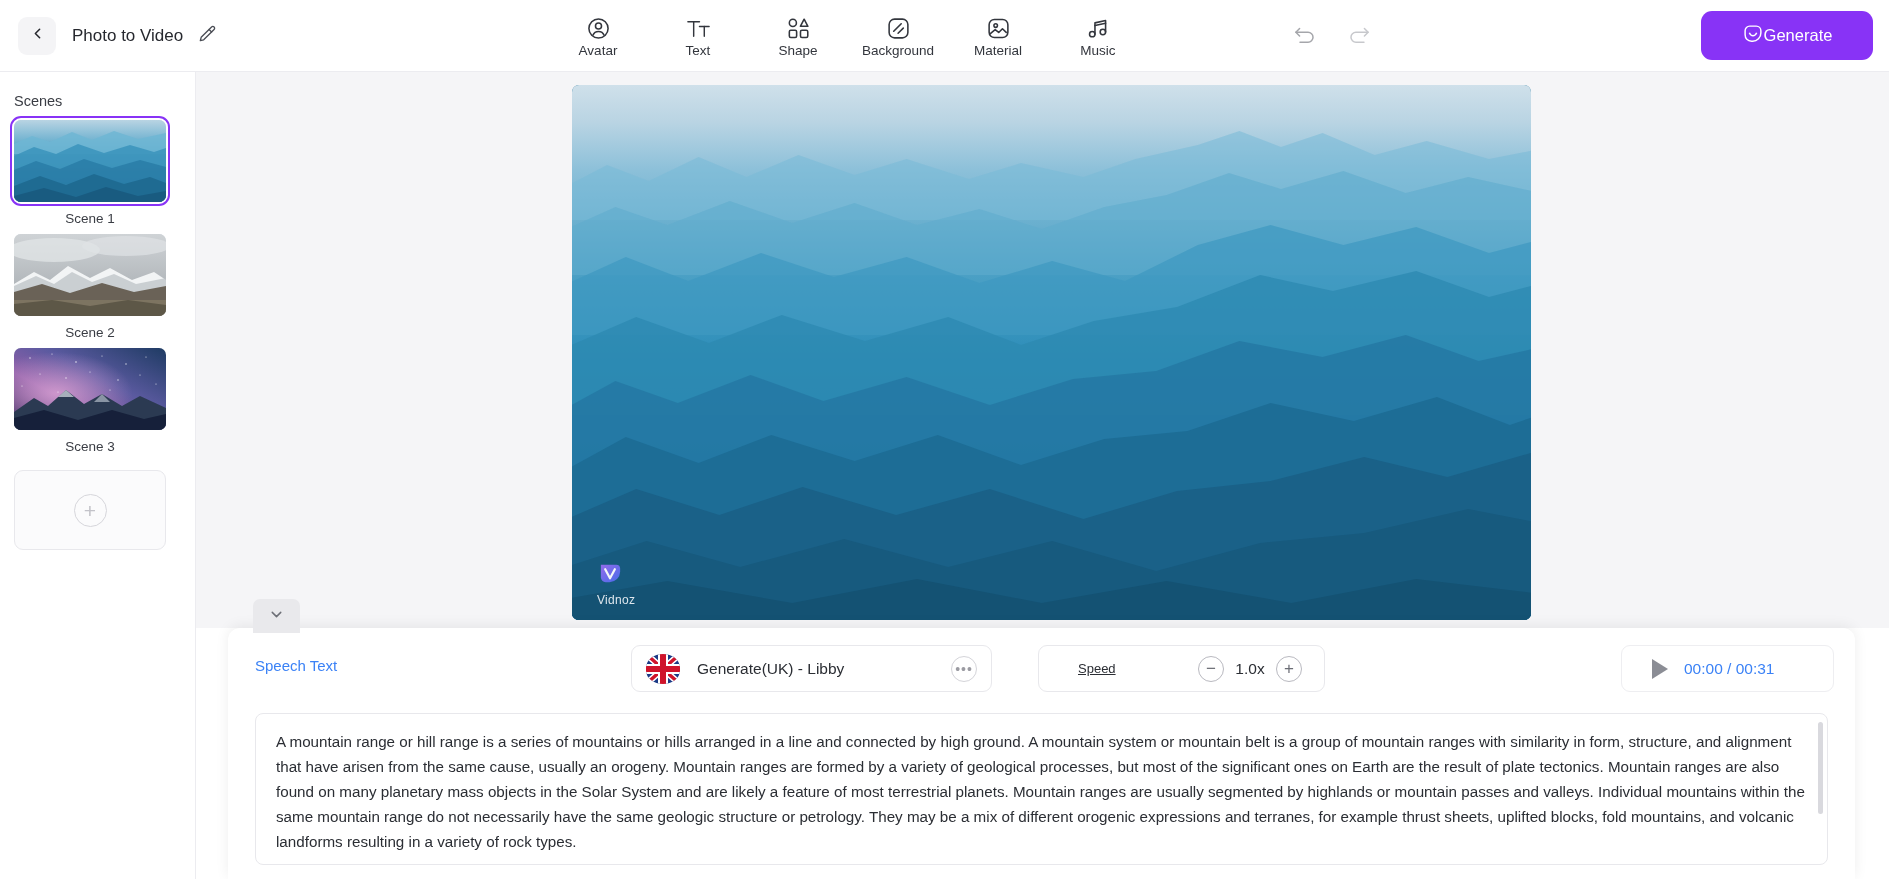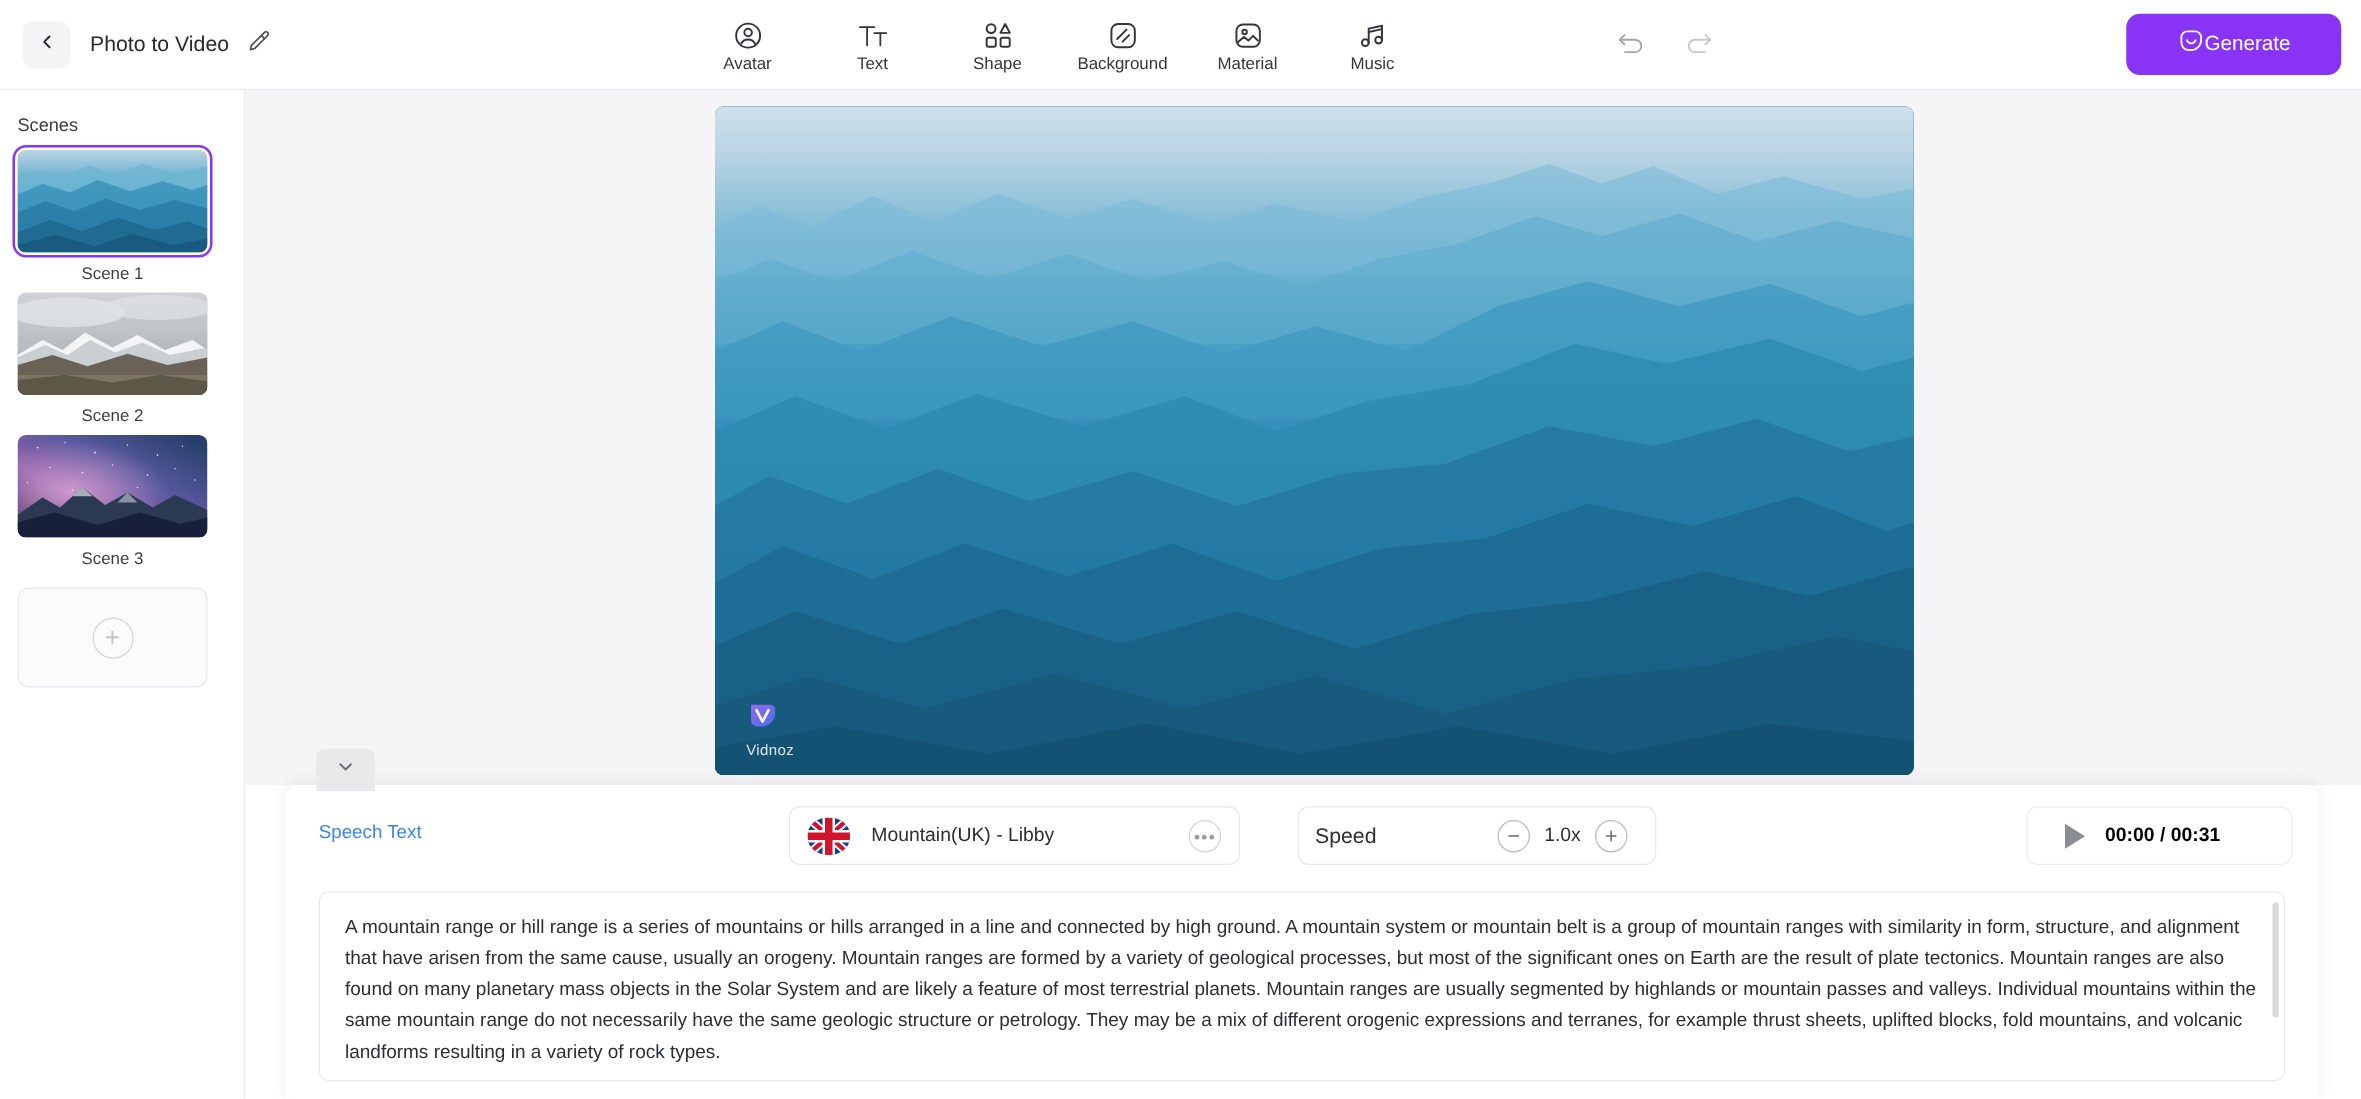--- a/index.html
+++ b/index.html
@@ -139,39 +139,39 @@
     position: absolute; right: 14px; width: 26px; height: 26px; border-radius: 50%;
     border: 1.3px solid #d4d4d9; display: flex; align-items: center; justify-content: center;
     color: #9b9ba2; font-size: 14px; letter-spacing: 1px; cursor: pointer;
   }
 
   .speed-pill {
     position: absolute; left: 810px; top: 17px; width: 287px; height: 47px;
     border: 1px solid #e8e8ec; border-radius: 9px; background:#fff;
     display: flex; align-items: center;
   }
-  .speed-label { margin-left: 13px; font-size: 17px; color: #2b2e34; }
+  .speed-label { margin-left: 39px; font-size: 13px; color: #2b2e34; text-decoration: underline; }
   .step {
     width: 26px; height: 26px; border-radius: 50%; border: 1.4px solid #b9b9c0;
     display: flex; align-items: center; justify-content: center;
     color: #6b6d75; font-size: 17px; line-height: 1; cursor: pointer; flex: 0 0 auto;
   }
   .speed-val { font-size: 15.5px; color: #2b2e34; width: 52px; text-align: center; }
 
   .time-pill {
     position: absolute; left: 1393px; top: 17px; width: 213px; height: 47px;
     border: 1px solid #eeeef1; border-radius: 9px; background:#fff;
     display: flex; align-items: center; gap: 16px; cursor: pointer;
   }
   .play-tri {
     margin-left: 30px; width: 0; height: 0;
     border-left: 16px solid #8b8d95; border-top: 10px solid transparent;
     border-bottom: 10px solid transparent; flex: 0 0 auto;
   }
-  .time-txt { font-size: 15.5px; color: #000000; font-weight: bold; }
+  .time-txt { font-size: 15.5px; color: #3b82f6; }
 
   .text-box {
     position: absolute; left: 27px; top: 85px; width: 1573px; height: 152px;
     border: 1px solid #e8e8ec; border-radius: 8px; background: #fff;
     padding: 15px 20px 10px 20px; overflow: hidden;
   }
   .text-box p {
     margin: 0; font-size: 15.2px; line-height: 25px; color: #2b2e34;
     text-align: left;
   }
@@ -450,21 +450,21 @@
     <div class="voice-pill">
       <span class="flag">
         <svg width="34" height="30" viewBox="0 0 34 30" preserveAspectRatio="none">
           <rect width="34" height="30" fill="#1b3a86"></rect>
           <path d="M0 0 L34 30 M34 0 L0 30" stroke="#ffffff" stroke-width="6.5"></path>
           <path d="M0 0 L34 30 M34 0 L0 30" stroke="#cf142b" stroke-width="3.4"></path>
           <path d="M17 0 V30 M0 15 H34" stroke="#ffffff" stroke-width="10"></path>
           <path d="M17 0 V30 M0 15 H34" stroke="#cf142b" stroke-width="6"></path>
         </svg>
       </span>
-      <span class="voice-name">Mountain(UK) - Libby</span>
+      <span class="voice-name">Generate(UK) - Libby</span>
       <span class="dots-btn">•••</span>
     </div>
 
     <div class="speed-pill">
       <span class="speed-label">Speed</span>
       <span style="flex:1"></span>
       <span class="step">−</span>
       <span class="speed-val">1.0x</span>
       <span class="step" style="margin-right:22px">+</span>
     </div>

